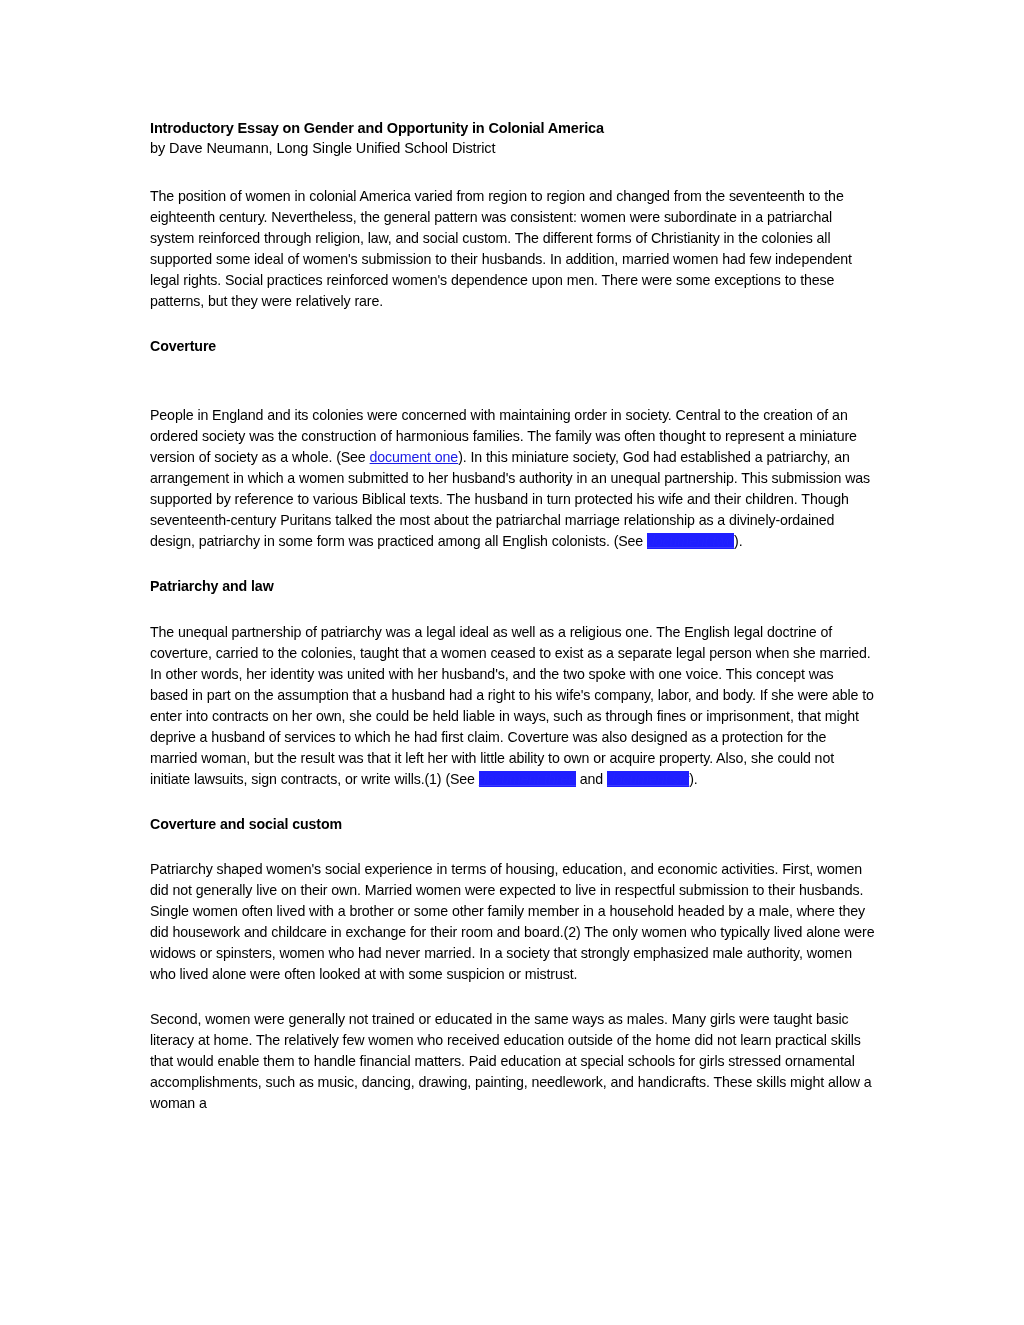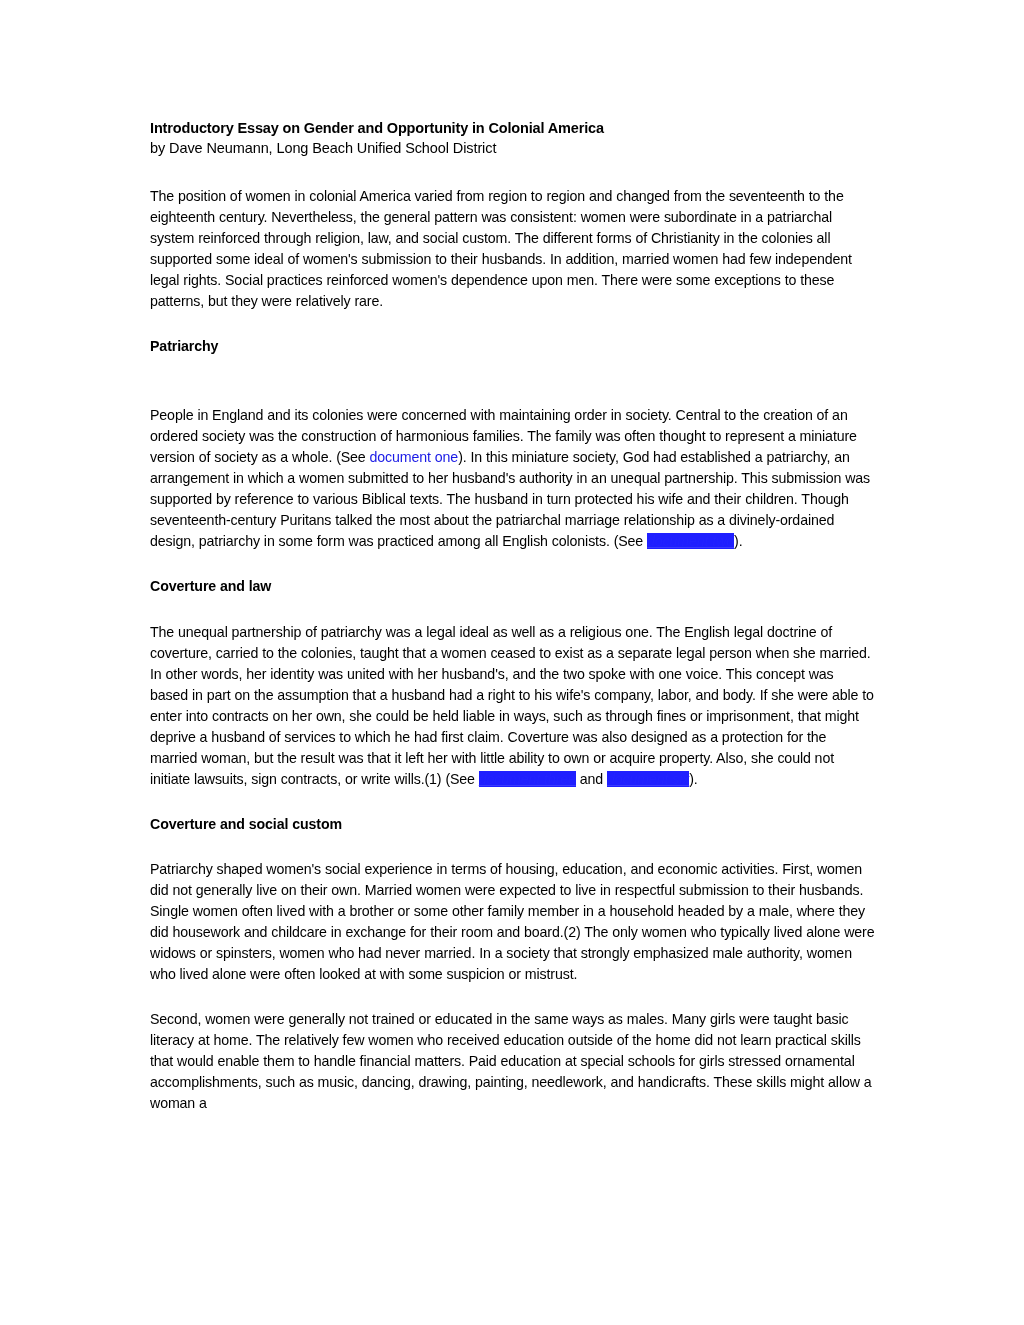--- a/index.html
+++ b/index.html
@@ -55,20 +55,21 @@
   }
   h3.sub-head {
     font-size: 14.2px;
     font-weight: bold;
     line-height: 21.4px;
     letter-spacing: -0.1px;
     margin: 0;
   }
   a.doclink {
     color: #1a1ae6;
+    text-decoration: underline;
     cursor: pointer;
   }
   a.doclink.selected {
     color: #2222ff;
     background: #1f1fff;
     text-decoration: underline;
     text-decoration-color: #3a3aff;
     font-style: italic;
   }
   .clip-bottom {
@@ -79,40 +80,40 @@
     height: 135px;
     background: #ffffff;
   }
 </style>
 </head>
 <body>
 
 <div class="page">
 
   <h1 class="doc-title">Introductory Essay on Gender and Opportunity in Colonial America</h1>
-  <div class="doc-byline">by Dave Neumann, Long Beach Unified School District</div>
+  <div class="doc-byline">by Dave Neumann, Long Single Unified School District</div>
 
   <div class="spacer-lg"></div>
 
   <p class="para">The position of women in colonial America varied from region to region and changed from the seventeenth to the eighteenth century. Nevertheless, the general pattern was consistent: women were subordinate in a patriarchal system reinforced through religion, law, and social custom. The different forms of Christianity in the colonies all supported some ideal of women's submission to their husbands. In addition, married women had few independent legal rights. Social practices reinforced women's dependence upon men. There were some exceptions to these patterns, but they were relatively rare.</p>
 
   <div class="spacer-md"></div>
 
-  <h2 class="section-head">Patriarchy</h2>
+  <h2 class="section-head">Coverture</h2>
 
   <div class="spacer-md"></div>
 
 
   <div class="spacer-md"></div>
 
   <p class="para"><span>People in England and its colonies were concerned with maintaining order in society. Central to the creation of an ordered society was the construction of harmonious families. The family was often thought to represent a miniature version of society as a whole. (See </span><a class="doclink">document one</a><span>). In this miniature society, God had established a patriarchy, an arrangement in which a women submitted to her husband's authority in an unequal partnership. This submission was supported by reference to various Biblical texts. The husband in turn protected his wife and their children. Though seventeenth-century Puritans talked the most about the patriarchal marriage relationship as a divinely-ordained design, patriarchy in some form was practiced among all English colonists. (See </span><a class="doclink selected">document two</a><span>).</span></p>
 
   <div class="spacer-md"></div>
 
-  <h3 class="sub-head">Coverture and law</h3>
+  <h3 class="sub-head">Patriarchy and law</h3>
 
   <div class="spacer-md"></div>
 
   <p class="para"><span>The unequal partnership of patriarchy was a legal ideal as well as a religious one. The English legal doctrine of coverture, carried to the colonies, taught that a women ceased to exist as a separate legal person when she married. In other words, her identity was united with her husband's, and the two spoke with one voice. This concept was based in part on the assumption that a husband had a right to his wife's company, labor, and body. If she were able to enter into contracts on her own, she could be held liable in ways, such as through fines or imprisonment, that might deprive a husband of services to which he had first claim. Coverture was also designed as a protection for the married woman, but the result was that it left her with little ability to own or acquire property. Also, she could not initiate lawsuits, sign contracts, or write wills.(1) (See </span><a class="doclink selected">document three</a><span> and </span><a class="doclink selected">document six</a><span>).</span></p>
 
   <div class="spacer-md"></div>
 
   <h3 class="sub-head">Coverture and social custom</h3>
 
   <div class="spacer-md"></div>

